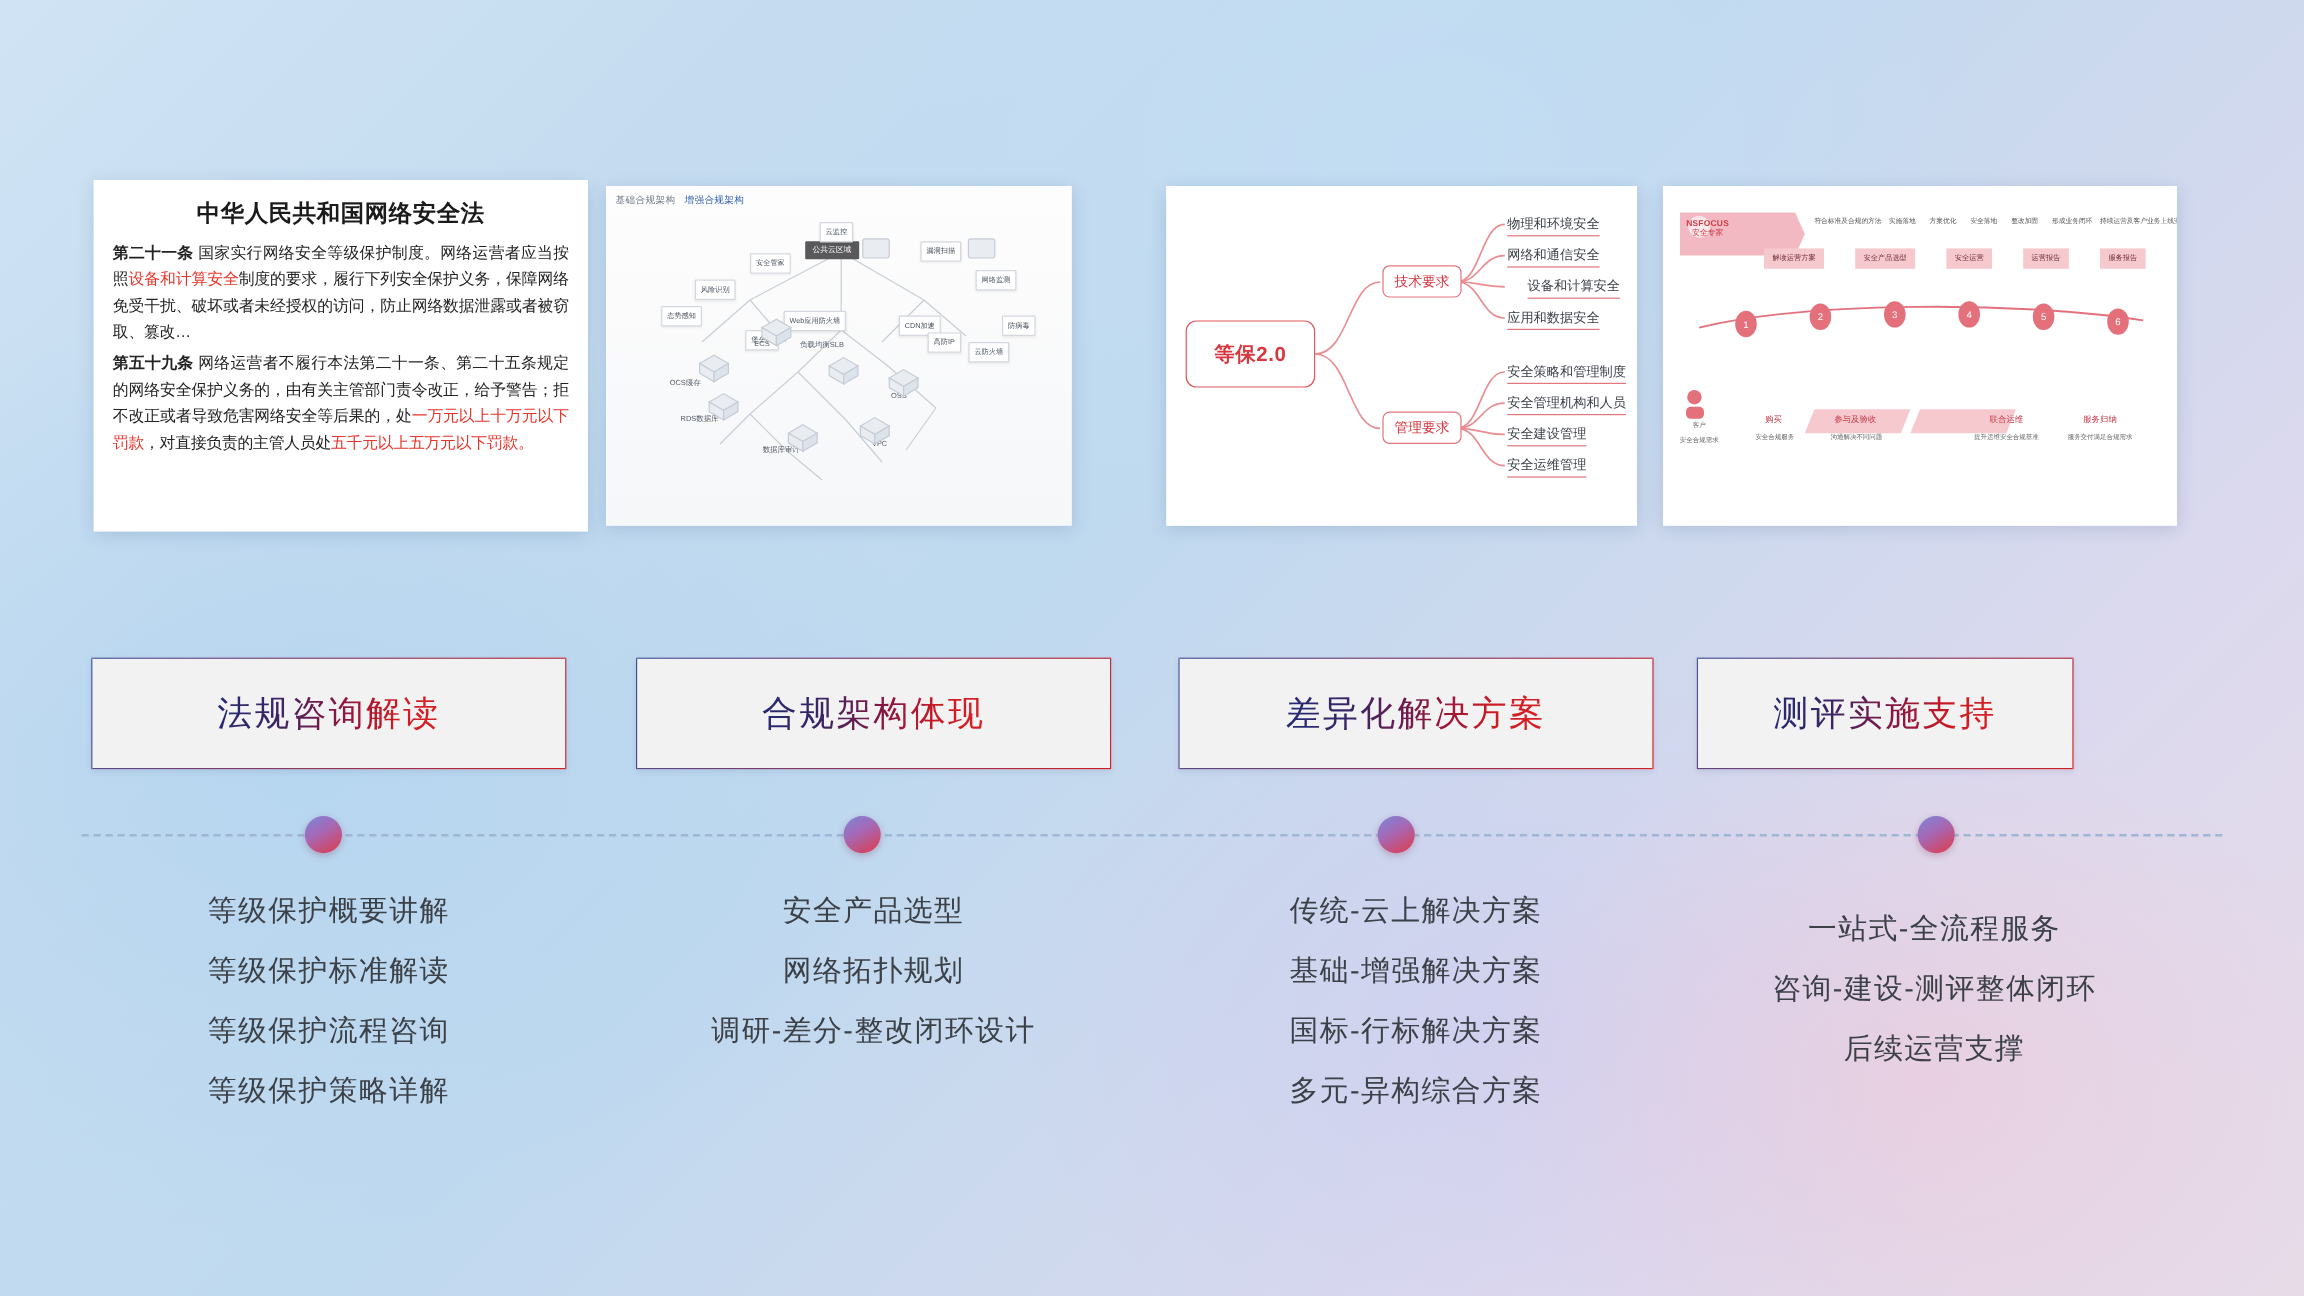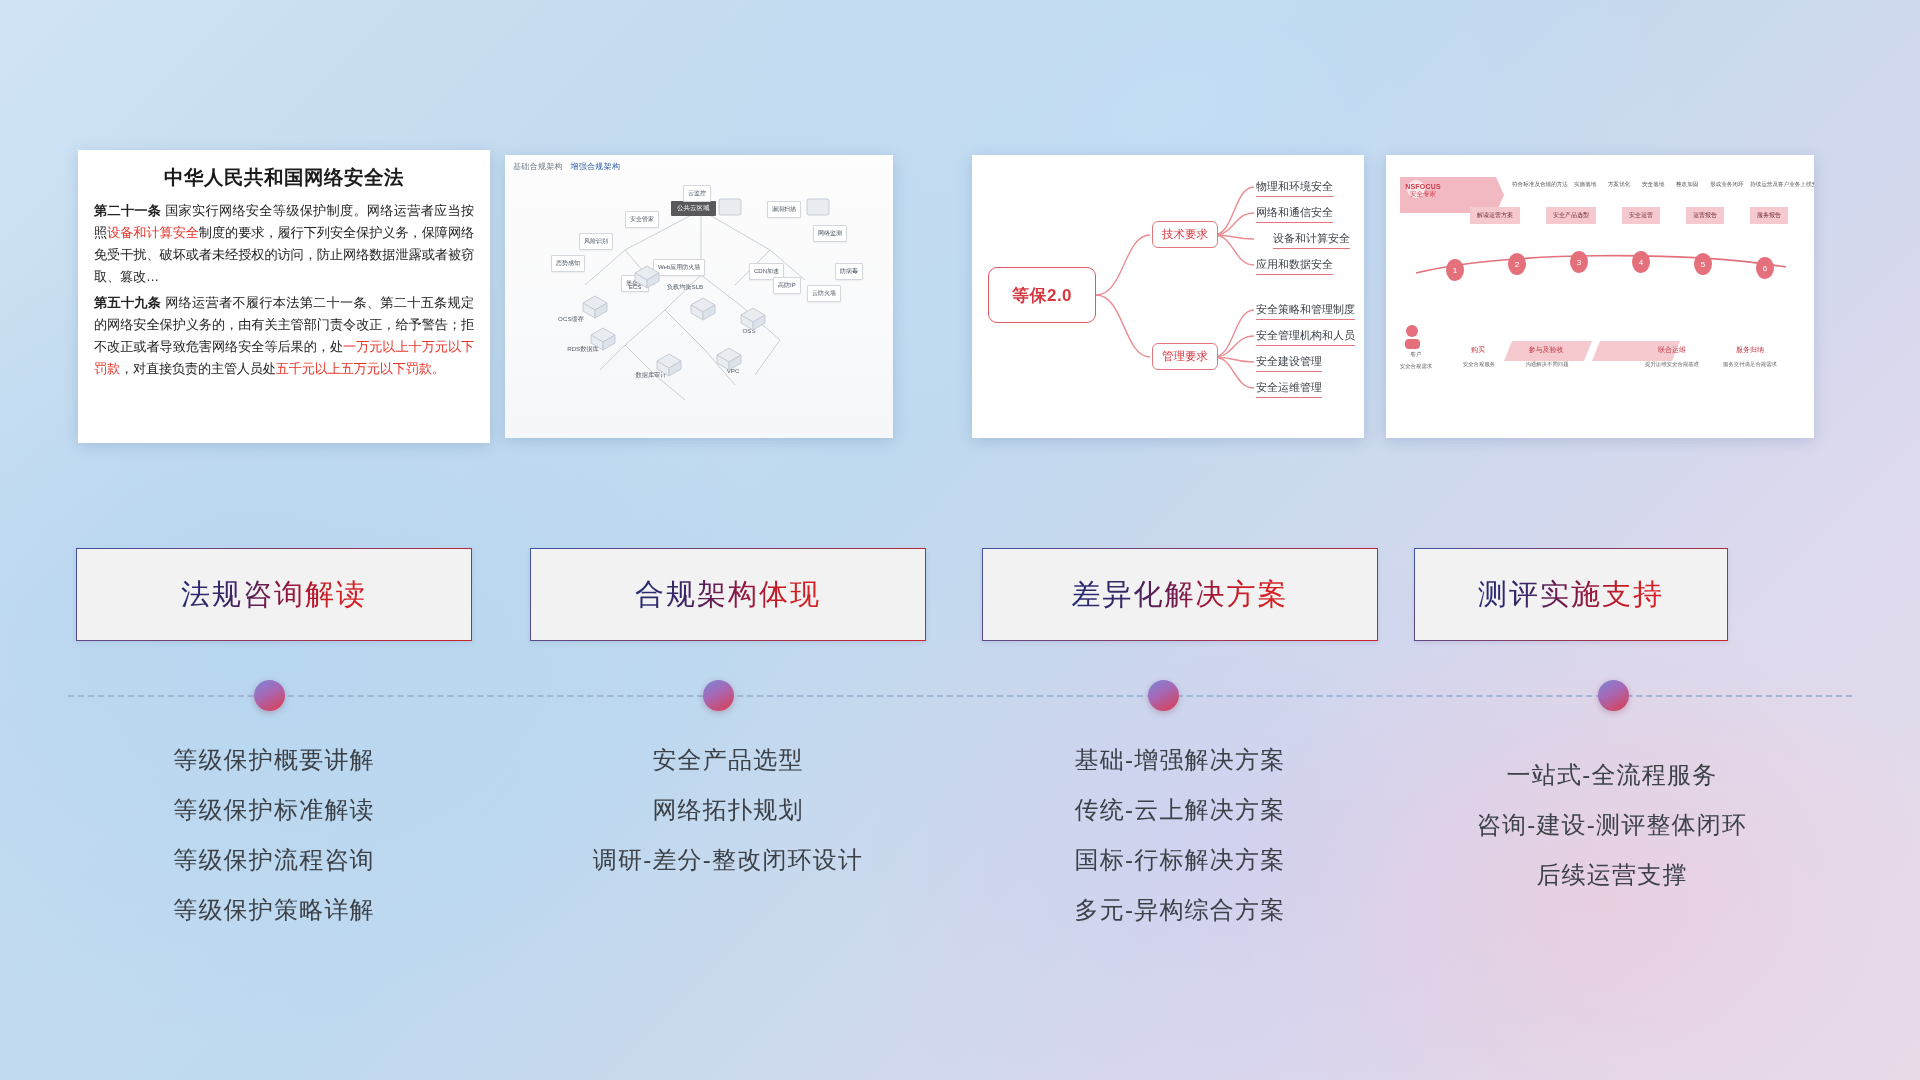--- a/index.html
+++ b/index.html
@@ -365,22 +365,22 @@
       <li>等级保护标准解读</li>
       <li>等级保护流程咨询</li>
       <li>等级保护策略详解</li>
     </ul>
     <ul class="list list-2">
       <li>安全产品选型</li>
       <li>网络拓扑规划</li>
       <li>调研-差分-整改闭环设计</li>
     </ul>
     <ul class="list list-3">
+      <li>传统-云上解决方案</li>
       <li>基础-增强解决方案</li>
-      <li>传统-云上解决方案</li>
       <li>国标-行标解决方案</li>
       <li>多元-异构综合方案</li>
     </ul>
     <ul class="list list-4">
       <li>一站式-全流程服务</li>
       <li>咨询-建设-测评整体闭环</li>
       <li>后续运营支撑</li>
     </ul>
   </div>
 

